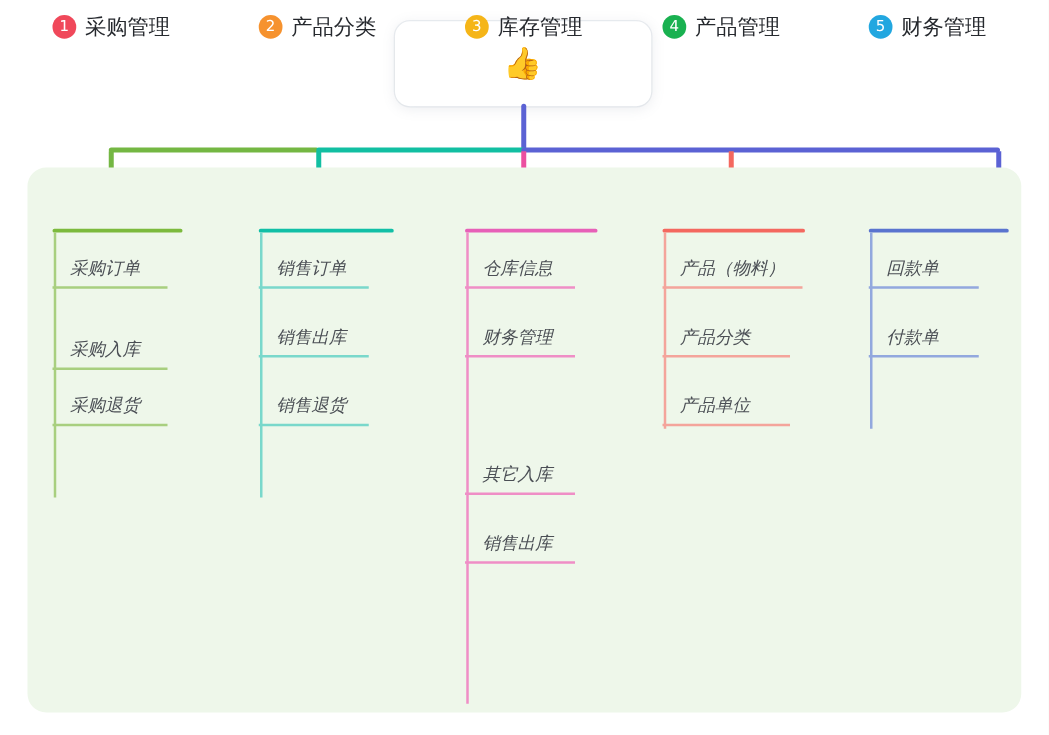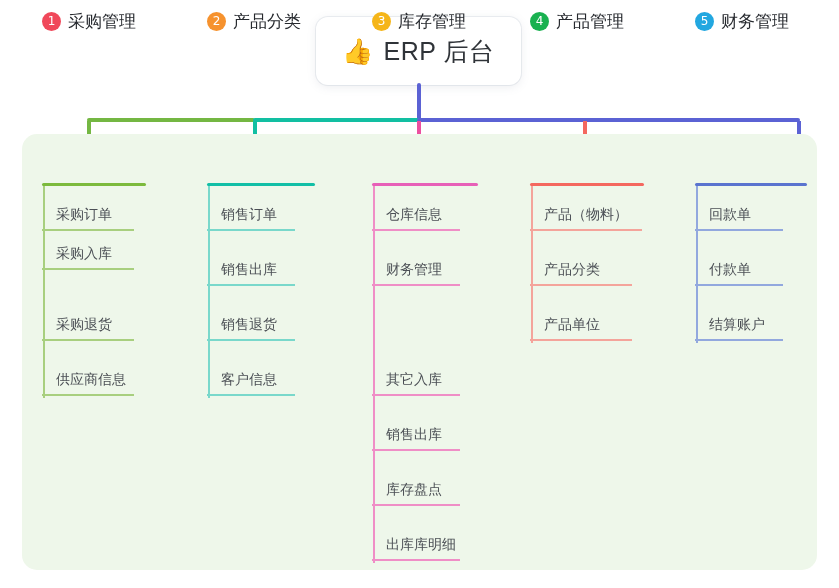--- a/index.html
+++ b/index.html
@@ -45,35 +45,34 @@
   }
   .badge{
     width:19px;height:19px;border-radius:50%;
     color:#fff;font-size:12px;line-height:19px;text-align:center;
     flex:0 0 auto;font-family:"DejaVu Sans",sans-serif;
   }
   .col-title{font-size:17px;color:#26292e;}
   .col-rule{position:absolute;height:3px;border-radius:2px;}
   .spine{position:absolute;width:2px;}
 
-  .leaf{position:absolute;}
+  .leaf{position:absolute;font-style:italic;}
   .leaf-label{
     position:absolute;bottom:7px;left:14px;
     font-size:14px;color:#4b4f55;white-space:nowrap;
   }
   .leaf-rule{position:absolute;bottom:0;left:0;height:2px;}
 </style>
 </head>
 <body>
 
 <div id="canvas">
 
   <div class="root-card">
     <span class="root-emoji">👍</span>
-    <span class="root-title">ERP 后台</span>
   </div>
 
   <div id="connectors">
       <div class="stem" style="left:417px;top:83px;height:39px;background:#5b62d4;"></div>
       <div class="hbar" style="left:87px;top:118px;width:168px;background:#74b743;"></div>
       <div class="hbar" style="left:253px;top:118px;width:168px;background:#12bfa2;"></div>
       <div class="hbar" style="left:417px;top:118px;width:383px;background:#5b62d4;"></div>
       <div class="drop" style="left:87px;top:121px;height:62px;background:#74b743;"></div>
       <div class="drop" style="left:253px;top:121px;height:62px;background:#12bfa2;"></div>
       <div class="drop" style="left:417px;top:121px;height:62px;background:#ec4fa0;"></div>
@@ -88,54 +87,46 @@
         <div class="col-head">
           <span class="badge" style="background:#f0485a;">1</span>
           <span class="col-title">采购管理</span>
         </div>
         <div class="col-rule" style="left:0;top:183px;width:104px;background:#7cba3d;"></div>
         <div class="spine" style="left:1px;top:186px;height:212px;background:#a8cf7f;"></div>
         <div class="leaf" style="left:0;top:191px;width:112px;height:40px;">
           <span class="leaf-label">采购订单</span>
           <span class="leaf-rule" style="width:92px;background:#a8cf7f;"></span>
         </div>
-        <div class="leaf" style="left:0;top:230px;width:112px;height:40px;">
+        <div class="leaf" style="left:0;top:256px;width:112px;height:40px;">
           <span class="leaf-label">采购入库</span>
           <span class="leaf-rule" style="width:92px;background:#a8cf7f;"></span>
         </div>
         <div class="leaf" style="left:0;top:301px;width:112px;height:40px;">
           <span class="leaf-label">采购退货</span>
-          <span class="leaf-rule" style="width:92px;background:#a8cf7f;"></span>
-        </div>
-        <div class="leaf" style="left:0;top:356px;width:112px;height:40px;">
-          <span class="leaf-label">供应商信息</span>
           <span class="leaf-rule" style="width:92px;background:#a8cf7f;"></span>
         </div>
       </div>
       <div class="col" style="left:207px;top:0;width:128px;height:588px;">
         <div class="col-head">
           <span class="badge" style="background:#f6922e;">2</span>
           <span class="col-title">产品分类</span>
         </div>
         <div class="col-rule" style="left:0;top:183px;width:108px;background:#11bfa6;"></div>
         <div class="spine" style="left:1px;top:186px;height:212px;background:#79d8cb;"></div>
         <div class="leaf" style="left:0;top:191px;width:108px;height:40px;">
           <span class="leaf-label">销售订单</span>
           <span class="leaf-rule" style="width:88px;background:#79d8cb;"></span>
         </div>
         <div class="leaf" style="left:0;top:246px;width:108px;height:40px;">
           <span class="leaf-label">销售出库</span>
           <span class="leaf-rule" style="width:88px;background:#79d8cb;"></span>
         </div>
         <div class="leaf" style="left:0;top:301px;width:108px;height:40px;">
           <span class="leaf-label">销售退货</span>
-          <span class="leaf-rule" style="width:88px;background:#79d8cb;"></span>
-        </div>
-        <div class="leaf" style="left:0;top:356px;width:108px;height:40px;">
-          <span class="leaf-label">客户信息</span>
           <span class="leaf-rule" style="width:88px;background:#79d8cb;"></span>
         </div>
       </div>
       <div class="col" style="left:372px;top:0;width:128px;height:588px;">
         <div class="col-head">
           <span class="badge" style="background:#f5b518;">3</span>
           <span class="col-title">库存管理</span>
         </div>
         <div class="col-rule" style="left:0;top:183px;width:106px;background:#e760b8;"></div>
         <div class="spine" style="left:1px;top:186px;height:377px;background:#ef8ec6;"></div>
@@ -146,28 +137,20 @@
         <div class="leaf" style="left:0;top:246px;width:108px;height:40px;">
           <span class="leaf-label">财务管理</span>
           <span class="leaf-rule" style="width:88px;background:#ef8ec6;"></span>
         </div>
         <div class="leaf" style="left:0;top:356px;width:108px;height:40px;">
           <span class="leaf-label">其它入库</span>
           <span class="leaf-rule" style="width:88px;background:#ef8ec6;"></span>
         </div>
         <div class="leaf" style="left:0;top:411px;width:108px;height:40px;">
           <span class="leaf-label">销售出库</span>
-          <span class="leaf-rule" style="width:88px;background:#ef8ec6;"></span>
-        </div>
-        <div class="leaf" style="left:0;top:466px;width:108px;height:40px;">
-          <span class="leaf-label">库存盘点</span>
-          <span class="leaf-rule" style="width:88px;background:#ef8ec6;"></span>
-        </div>
-        <div class="leaf" style="left:0;top:521px;width:108px;height:40px;">
-          <span class="leaf-label">出库库明细</span>
           <span class="leaf-rule" style="width:88px;background:#ef8ec6;"></span>
         </div>
       </div>
       <div class="col" style="left:530px;top:0;width:142px;height:588px;">
         <div class="col-head">
           <span class="badge" style="background:#19b150;">4</span>
           <span class="col-title">产品管理</span>
         </div>
         <div class="col-rule" style="left:0;top:183px;width:114px;background:#f4685f;"></div>
         <div class="spine" style="left:1px;top:186px;height:157px;background:#f4a49b;"></div>
@@ -192,20 +175,16 @@
         <div class="col-rule" style="left:0;top:183px;width:112px;background:#5a74cf;"></div>
         <div class="spine" style="left:1px;top:186px;height:157px;background:#92a8de;"></div>
         <div class="leaf" style="left:0;top:191px;width:108px;height:40px;">
           <span class="leaf-label">回款单</span>
           <span class="leaf-rule" style="width:88px;background:#92a8de;"></span>
         </div>
         <div class="leaf" style="left:0;top:246px;width:108px;height:40px;">
           <span class="leaf-label">付款单</span>
           <span class="leaf-rule" style="width:88px;background:#92a8de;"></span>
         </div>
-        <div class="leaf" style="left:0;top:301px;width:108px;height:40px;">
-          <span class="leaf-label">结算账户</span>
-          <span class="leaf-rule" style="width:88px;background:#92a8de;"></span>
-        </div>
       </div>
     </div>
 
 </div>
 
 </body></html>

